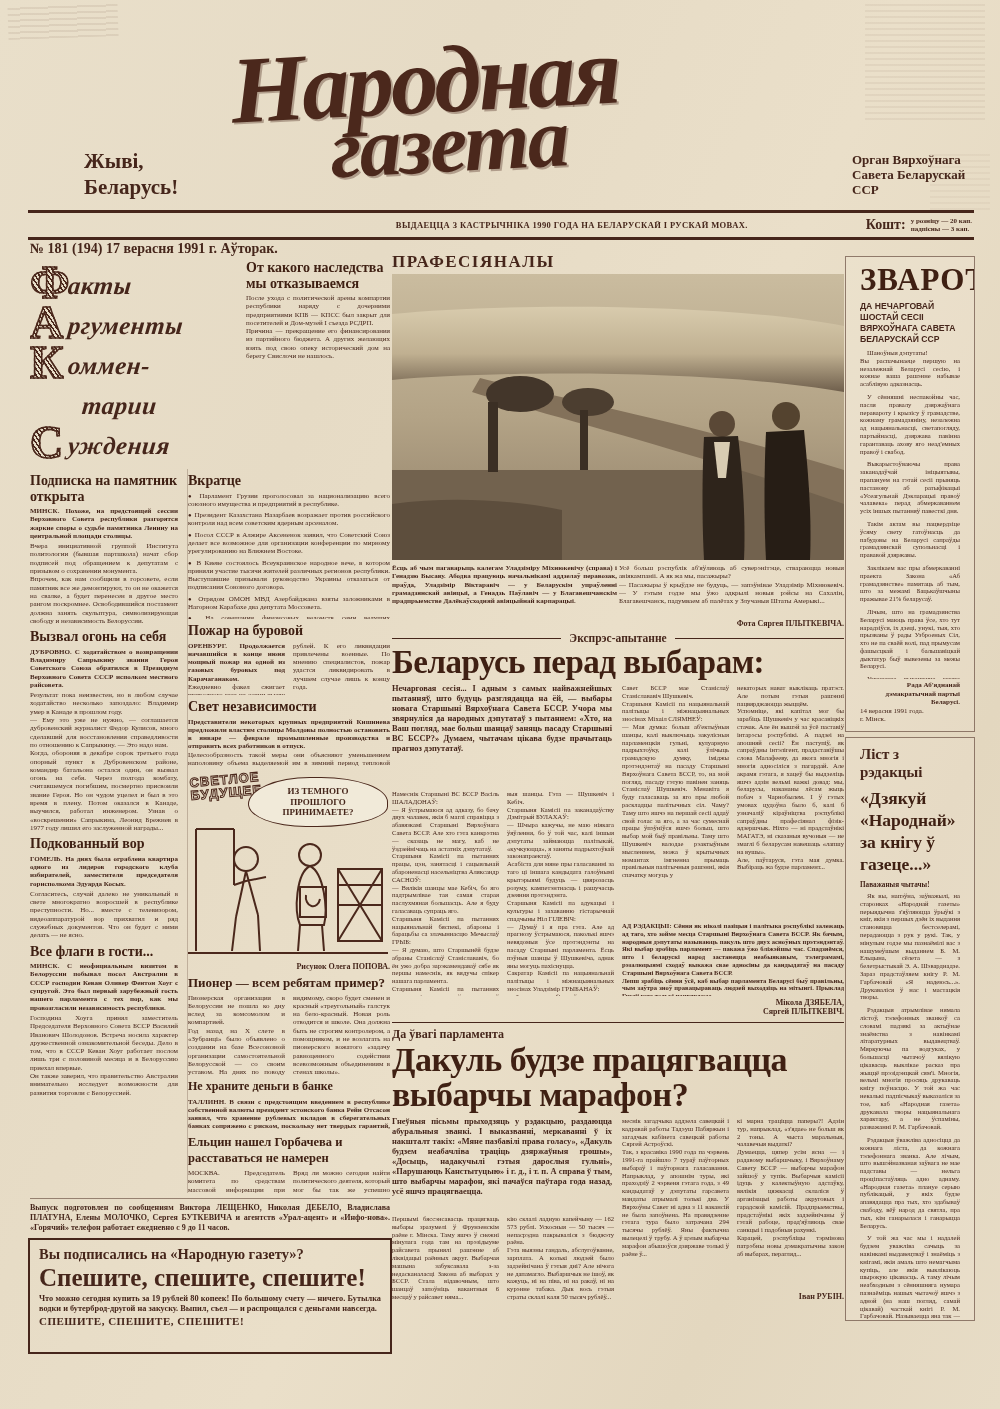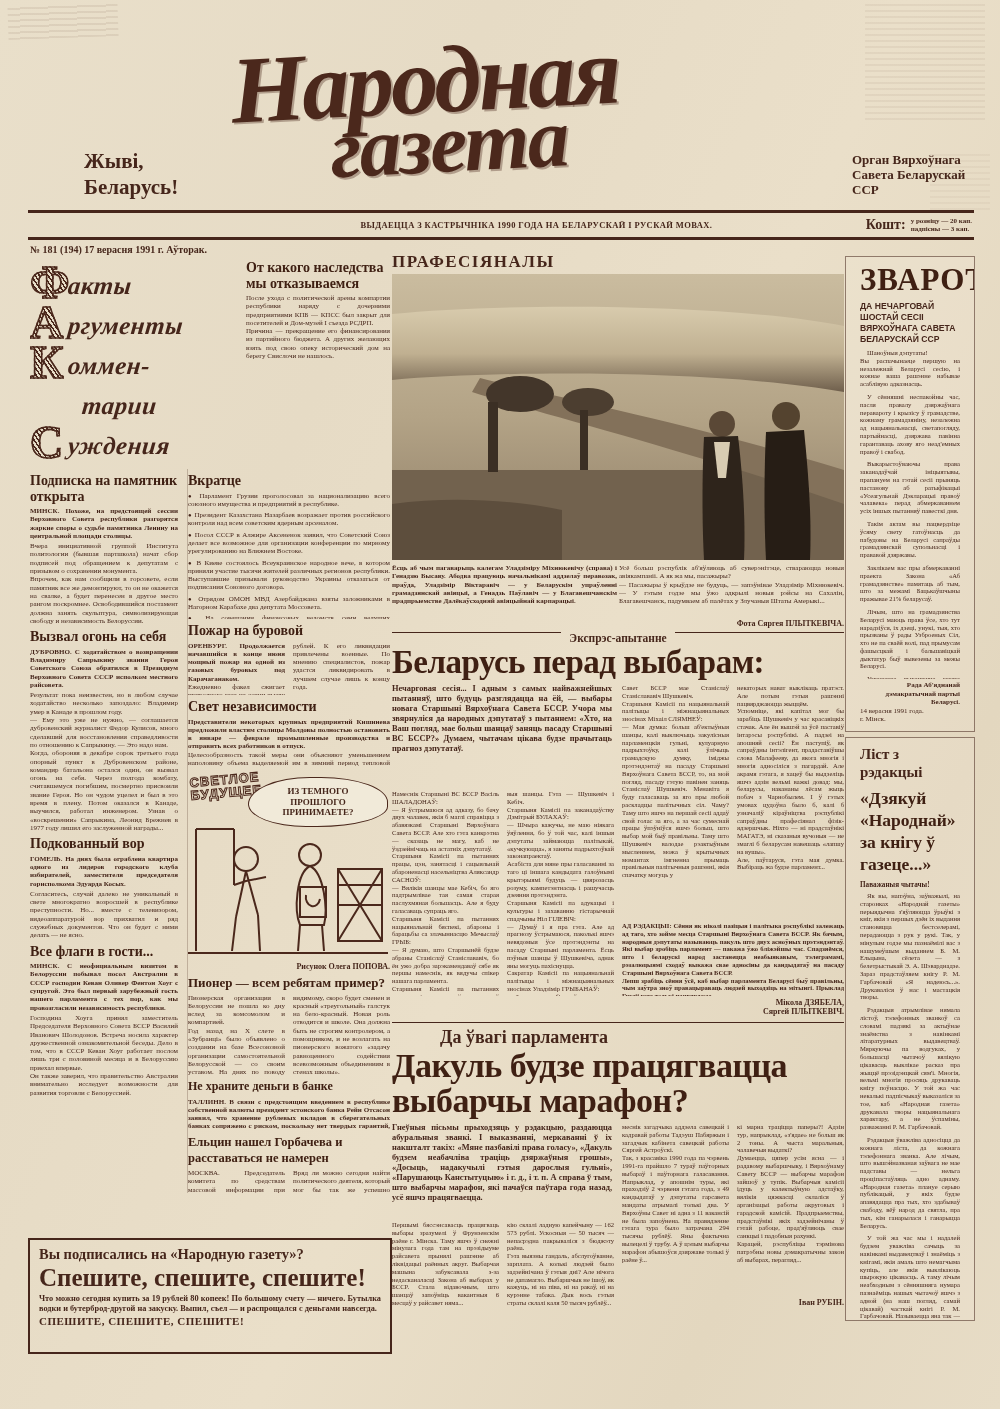--- a/index.html
+++ b/index.html
@@ -19,21 +19,21 @@
   
   .slogan{position:absolute;left:84px;top:148px;font-size:21px;font-weight:bold;line-height:26px;}
   .logo{position:absolute;left:232px;top:30px;width:600px;transform:rotate(-3deg);color:#4b281c;}
   .logo .l1{font-size:95px;font-weight:bold;font-style:italic;letter-spacing:-3px;line-height:90px;
             text-shadow:2px 2px 0 rgba(75,40,28,.35);}
   .logo .l2{font-size:84px;font-weight:bold;font-style:italic;letter-spacing:-2px;line-height:70px;
             margin:-16px 0 0 96px;text-shadow:2px 2px 0 rgba(75,40,28,.35);}
   .organ{position:absolute;left:852px;top:152px;width:120px;font-size:13px;font-weight:bold;line-height:15px;}
   .issuebar{position:absolute;left:28px;top:210px;width:946px;border-top:3px solid #46261b;border-bottom:3px solid #46261b;
             height:30px;display:flex;align-items:center;justify-content:space-between;padding:0 2px;box-sizing:border-box;}
-  .issue{font-size:10px;font-weight:bold;margin-top:48px;}
+  .issue{font-size:14px;font-weight:bold;margin-top:48px;}
   .published{font-size:8.5px;font-weight:bold;letter-spacing:.4px;}
   .price{display:flex;align-items:center;gap:5px;}
   .price .lbl{font-size:14px;font-weight:bold;}
   .price .vals{font-size:7px;font-weight:bold;line-height:8px;}
 
   
   .left{position:absolute;left:30px;top:256px;width:360px;height:938px;overflow:hidden;}
   .faks-row{display:flex;gap:8px;height:210px;overflow:hidden;}
   .faks{width:208px;flex:none;padding-top:4px;}
   .faks .row{display:flex;align-items:flex-end;height:40px;}
@@ -75,34 +75,34 @@
   .subscribe .p2{font-size:9.5px;font-weight:bold;line-height:11px;text-align:justify;margin-top:2px;}
   .subscribe .shout{font-size:11px;font-weight:bold;letter-spacing:.5px;margin-top:2px;}
 
   
   .center{position:absolute;left:392px;top:252px;width:452px;height:1146px;overflow:hidden;}
   .prof-title{font-size:17px;letter-spacing:1.5px;font-weight:bold;}
   .photo{width:452px;height:286px;margin-top:2px;display:block;}
   .cap-row{display:flex;gap:2px;margin-top:4px;height:54px;overflow:hidden;}
   .cap-row>div{flex:1;}
   .photo-credit{font-size:8px;font-weight:bold;text-align:right;margin-top:1px;}
-  .kicker-row{display:flex;gap:8px;margin:4px 0 2px;}
+  .kicker-row{display:flex;align-items:center;gap:8px;margin:4px 0 2px;}
   .kicker-row .ln{flex:1;border-top:1.5px solid #46261b;}
   .kicker-row .kk{font-size:11.5px;font-weight:bold;}
   .xhead{font-size:33px;line-height:33px;letter-spacing:-.5px;}
   .xgrid{display:grid;grid-template-columns:repeat(4,1fr);column-gap:8px;margin-top:5px;}
   .x-intro{grid-area:1/1/2/3;height:106px;overflow:hidden;font-size:8.4px;font-weight:bold;line-height:10px;text-align:justify;padding-right:2px;}
   .x-c1{grid-area:2/1/4/2;}.x-c2{grid-area:2/2/4/3;}
   .x-c3{grid-area:1/3/3/4;}.x-c4{grid-area:1/4/3/5;}
   .x-c1,.x-c2{max-height:206px;overflow:hidden;}
   .x-c3,.x-c4{max-height:238px;overflow:hidden;}
   .x-adred{grid-area:3/3/4/5;height:74px;overflow:hidden;font-weight:bold;}
   .x-sig{margin-top:2px;}
   .center .rule{border-top:1.5px solid #46261b;margin:6px 0 4px;}
-  .m-kick{font-size:18px;font-weight:bold;margin-left:48px;}
+  .m-kick{font-size:12px;font-weight:bold;}
   .mhead{font-size:34px;line-height:35px;letter-spacing:-.5px;}
   .mgrid{display:grid;grid-template-columns:repeat(4,1fr);column-gap:8px;margin-top:5px;}
   .m-intro{grid-area:1/1/2/3;height:98px;overflow:hidden;font-size:8.4px;font-weight:bold;line-height:10px;text-align:justify;padding-right:2px;}
   .m-c1{grid-area:2/1/4/2;max-height:136px;}
   .m-c2{grid-area:2/2/4/3;max-height:136px;}
   .m-c3{grid-area:1/3/4/4;max-height:246px;}
   .m-c4{grid-area:1/4/3/5;max-height:222px;}
   .m-c1,.m-c2,.m-c3,.m-c4{overflow:hidden;}
   .m-sig{grid-area:3/4/4/5;align-self:end;}
 
@@ -271,20 +271,21 @@
           <h3 style="font-size:12.5px">Ельцин нашел Горбачева и расставаться не намерен</h3>
           <div class="twocol">
             <div class="t-sm">МОСКВА. Председатель комитета по средствам массовой информации при Верховном Совете РСФСР Виктор Югин сказал, что на ближайших выборах Президента СССР «Ельцин, по всей видимости, будет поддерживать именно Горбачева».</div>
             <div class="t-sm">Вряд ли можно сегодня найти политического деятеля, который мог бы так же успешно наладить диалог с лидерами республик, высказавшихся за членство в новом Союзе, и вести дела с руководителями иностранных государств, как Горбачев».</div>
           </div>
         </div>
       </div>
     </div>
   </div>
 
+  <div class="footer-note">Выпуск подготовлен по сообщениям Виктора ЛЕЩЕНКО, Николая ДЕБЕЛО, Владислава ПЛАТУНА, Елены МОЛОЧКО, Сергея БУТКЕВИЧА и агентств «Урал-ацент» и «Инфо-нова». «Горячий» телефон работает ежедневно с 9 до 11 часов.</div>
 
   <div class="subscribe">
     <div class="q">Вы подписались на «Народную газету»?</div>
     <div class="big">Спешите, спешите, спешите!</div>
     <div class="p1">Что можно сегодня купить за 19 рублей 80 копеек! По большому счету — ничего. Бутылка водки и бутерброд-другой на закуску. Выпил, съел — и распрощался с деньгами навсегда.</div>
     <div class="shout">СПЕШИТЕ, СПЕШИТЕ, СПЕШИТЕ!</div>
   </div>
 
   <div class="center">
     <div class="prof-title">ПРАФЕСІЯНАЛЫ</div>

